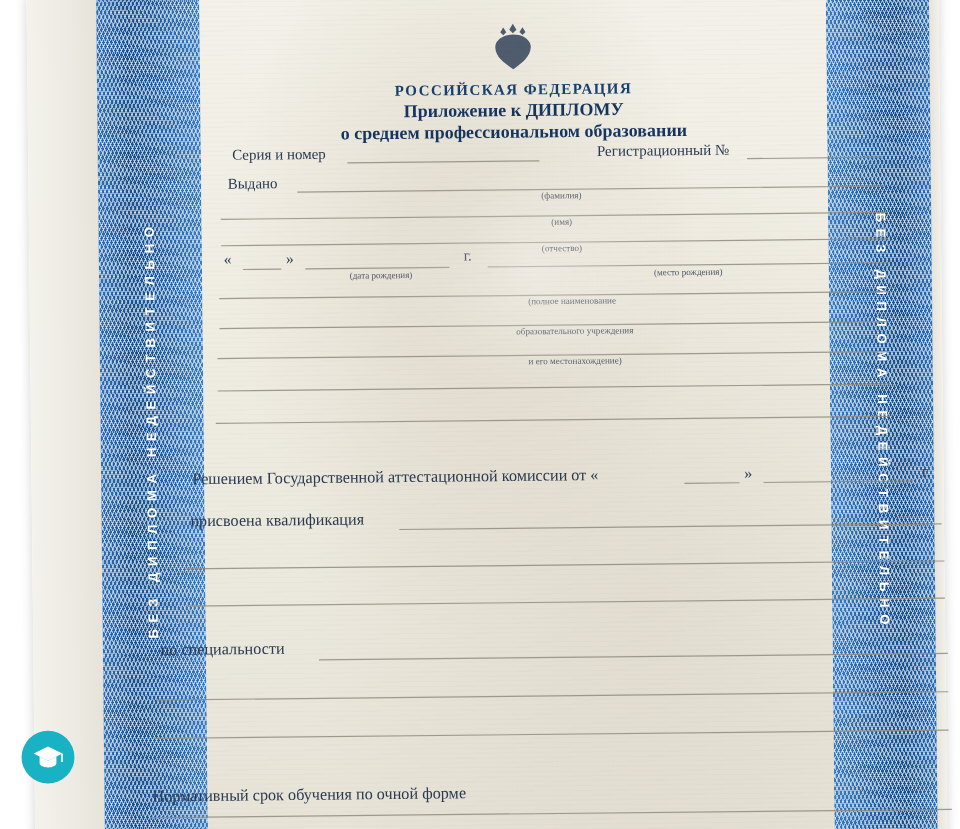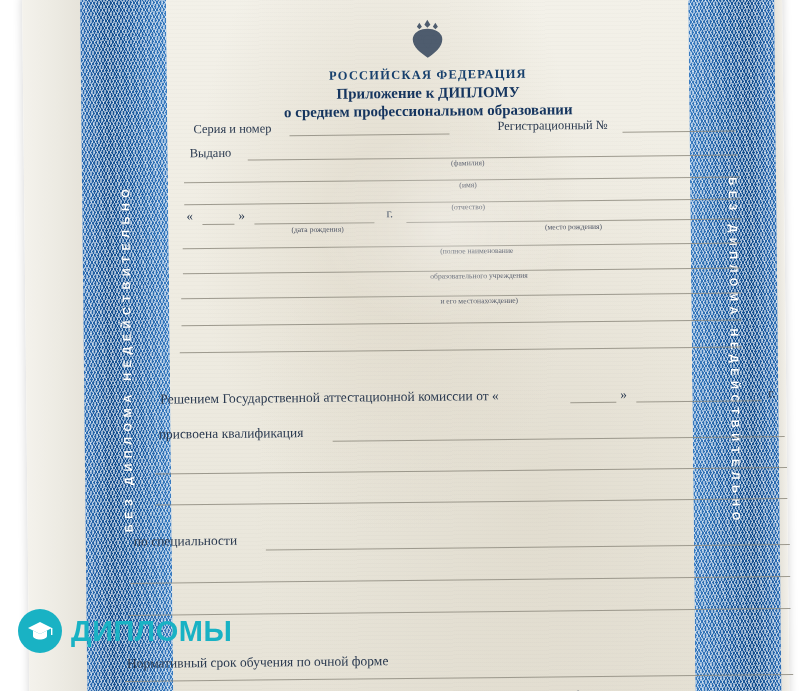--- a/index.html
+++ b/index.html
@@ -341,15 +341,14 @@
   </div>
 
   <div class="logo">
     <div class="logo-badge">
       <svg width="28" height="22" viewBox="0 0 28 22">
         <path d="M14 2 L26 8 L14 14 L2 8 Z" fill="#ffffff"></path>
         <path d="M7 10.5 V16 C7 18 10.5 19.5 14 19.5 C17.5 19.5 21 18 21 16 V10.5 L14 14 Z" fill="#ffffff"></path>
         <rect x="25" y="8" width="1.4" height="7" fill="#ffffff"></rect>
       </svg>
     </div>
-    <div class="logo-text">ДИПЛОМЫ</div>
   </div>
 </div>
 
 </body></html>

